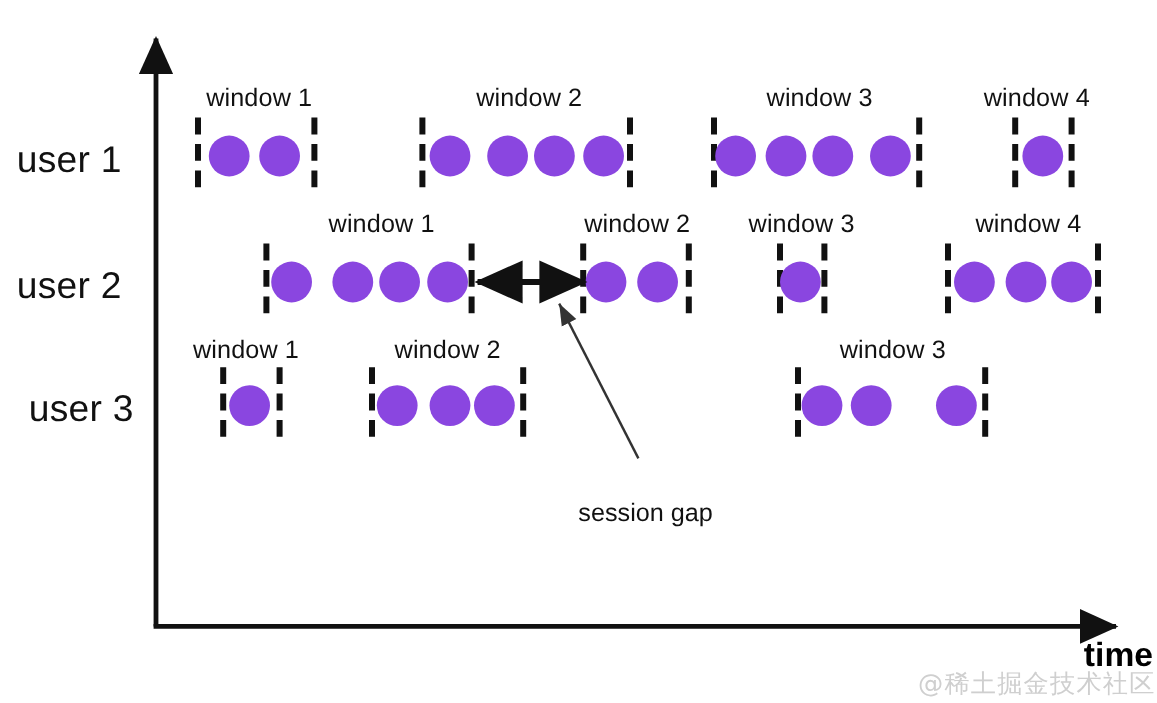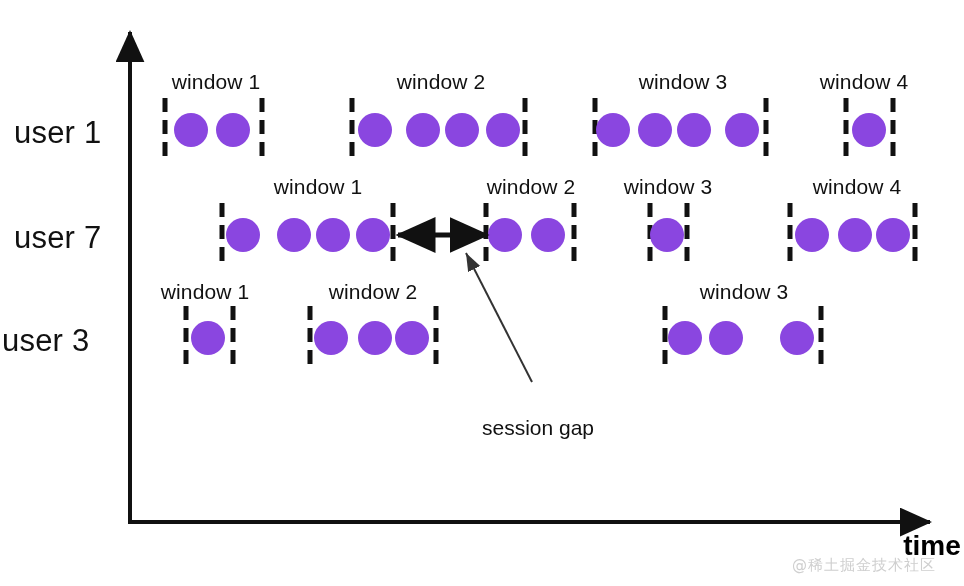--- a/index.html
+++ b/index.html
@@ -46,21 +46,21 @@
   }
   .time-label {
     font-size: 28px;
     font-weight: bold;
     transform: translateX(-50%);
     color: #000000;
   }
   .watermark {
     position: absolute;
     white-space: nowrap;
-    font-size: 15px;
+    font-size: 21px;
     color: #cfcfcf;
     font-family: "DejaVu Sans", sans-serif;
     transform: translateX(-50%);
     letter-spacing: 1px;
   }
 </style>
 </head>
 <body>
 
 <div id="stage">
@@ -140,26 +140,26 @@
         <line x1="532" y1="382" x2="466" y2="253" stroke="#333333" stroke-width="2" marker-end="url(#thinarrow)"></line>
       </g>
   </svg>
 
   <div id="labels-layer">
       <div class="lbl user-label" style="left: 14px; top: 115px;">user 1</div>
       <div class="lbl window-label" style="left: 216px; top: 70px;">window 1</div>
       <div class="lbl window-label" style="left: 441px; top: 70px;">window 2</div>
       <div class="lbl window-label" style="left: 683px; top: 70px;">window 3</div>
       <div class="lbl window-label" style="left: 864px; top: 70px;">window 4</div>
-      <div class="lbl user-label" style="left: 14px; top: 220px;">user 7</div>
+      <div class="lbl user-label" style="left: 14px; top: 220px;">user 2</div>
       <div class="lbl window-label" style="left: 318px; top: 175px;">window 1</div>
       <div class="lbl window-label" style="left: 531px; top: 175px;">window 2</div>
       <div class="lbl window-label" style="left: 668px; top: 175px;">window 3</div>
       <div class="lbl window-label" style="left: 857px; top: 175px;">window 4</div>
-      <div class="lbl user-label" style="left: 2px; top: 323px;">user 3</div>
+      <div class="lbl user-label" style="left: 24px; top: 323px;">user 3</div>
       <div class="lbl window-label" style="left: 205px; top: 280px;">window 1</div>
       <div class="lbl window-label" style="left: 373px; top: 280px;">window 2</div>
       <div class="lbl window-label" style="left: 744px; top: 280px;">window 3</div>
       <div class="lbl gap-label" style="left: 538px; top: 416px;">session gap</div>
     </div>
 
   <div class="lbl time-label" id="time-label" style="left: 932px; top: 530px;">time</div>
   <div class="watermark" id="watermark" style="left: 864px; top: 556px;">@稀土掘金技术社区</div>
 
 </div>

